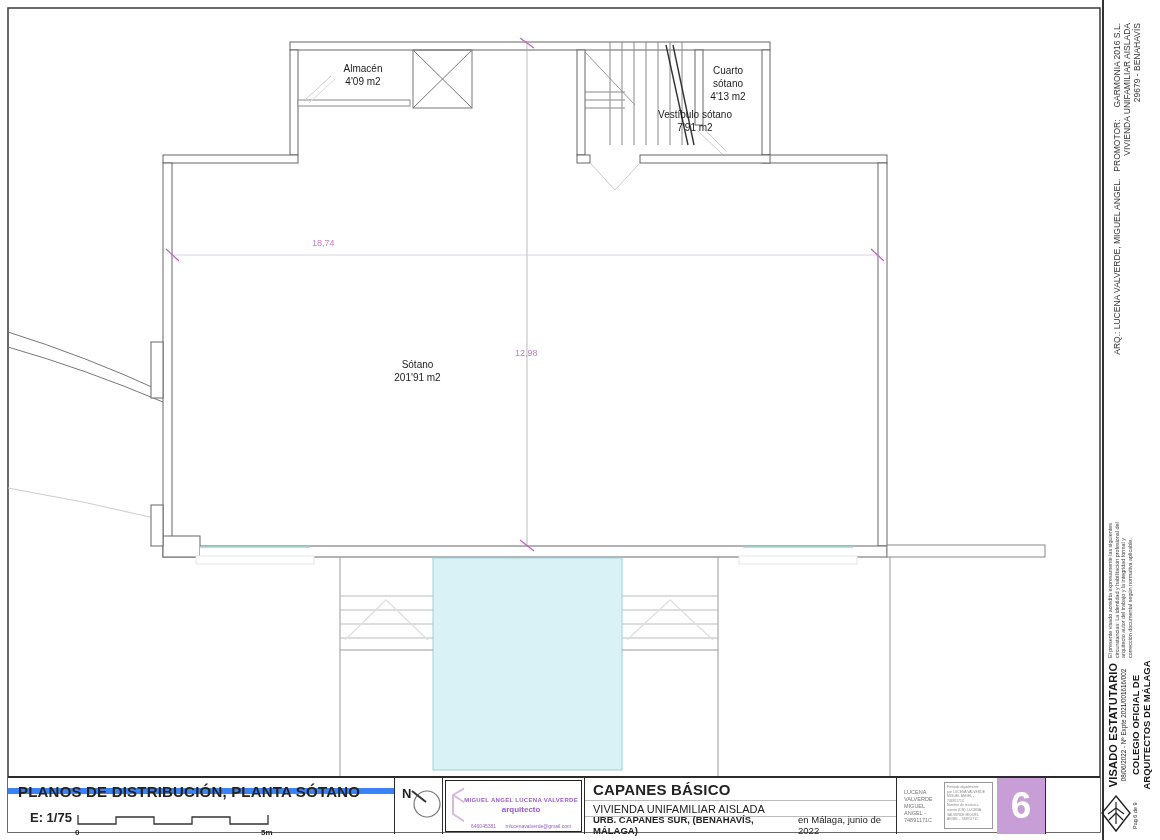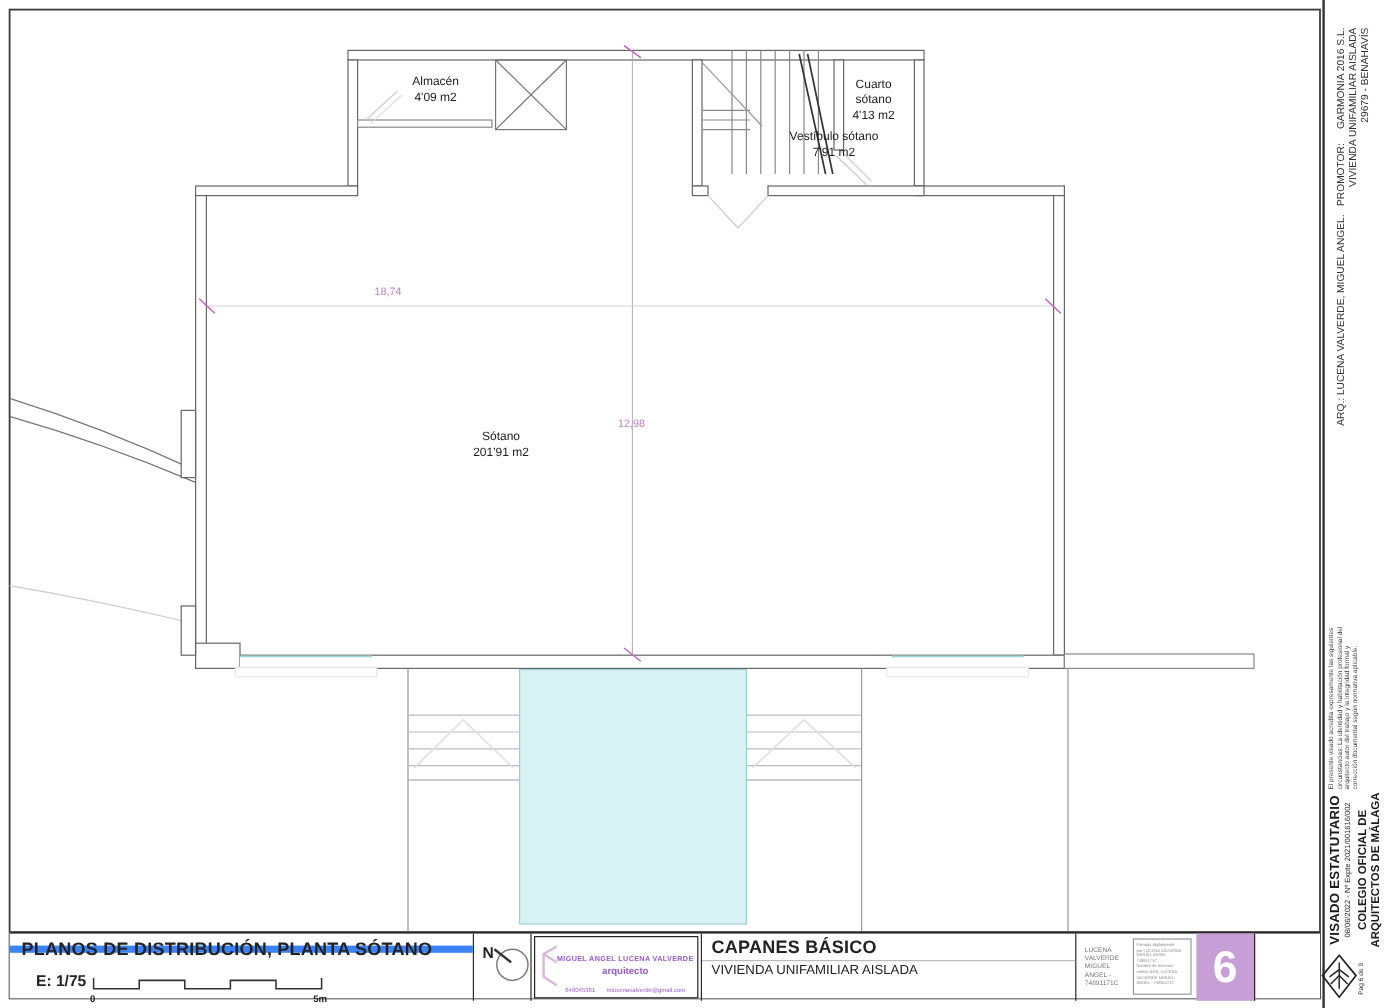--- a/index.html
+++ b/index.html
@@ -228,20 +228,24 @@
             <span>646045381</span>
             <span>mlucenavalverde@gmail.com</span>
           </div>
         </div>
       </div>
     </div>
 
     <div id="cell-project" class="tb-cell">
       <div id="proj-type" class="proj-row">CAPANES BÁSICO</div>
       <div id="proj-sub" class="proj-row">VIVIENDA UNIFAMILIAR AISLADA</div>
+      <div id="proj-addr" class="proj-row">
+        <span>URB. CAPANES SUR, (BENAHAVÍS, MÁLAGA)</span>
+        <span id="proj-date">en Málaga, junio de 2022</span>
+      </div>
     </div>
 
     <div id="cell-sign" class="tb-cell">
       <div id="sign-name">
         <div>LUCENA</div>
         <div>VALVERDE</div>
         <div>MIGUEL</div>
         <div>ANGEL -</div>
         <div>74891171C</div>
       </div>

